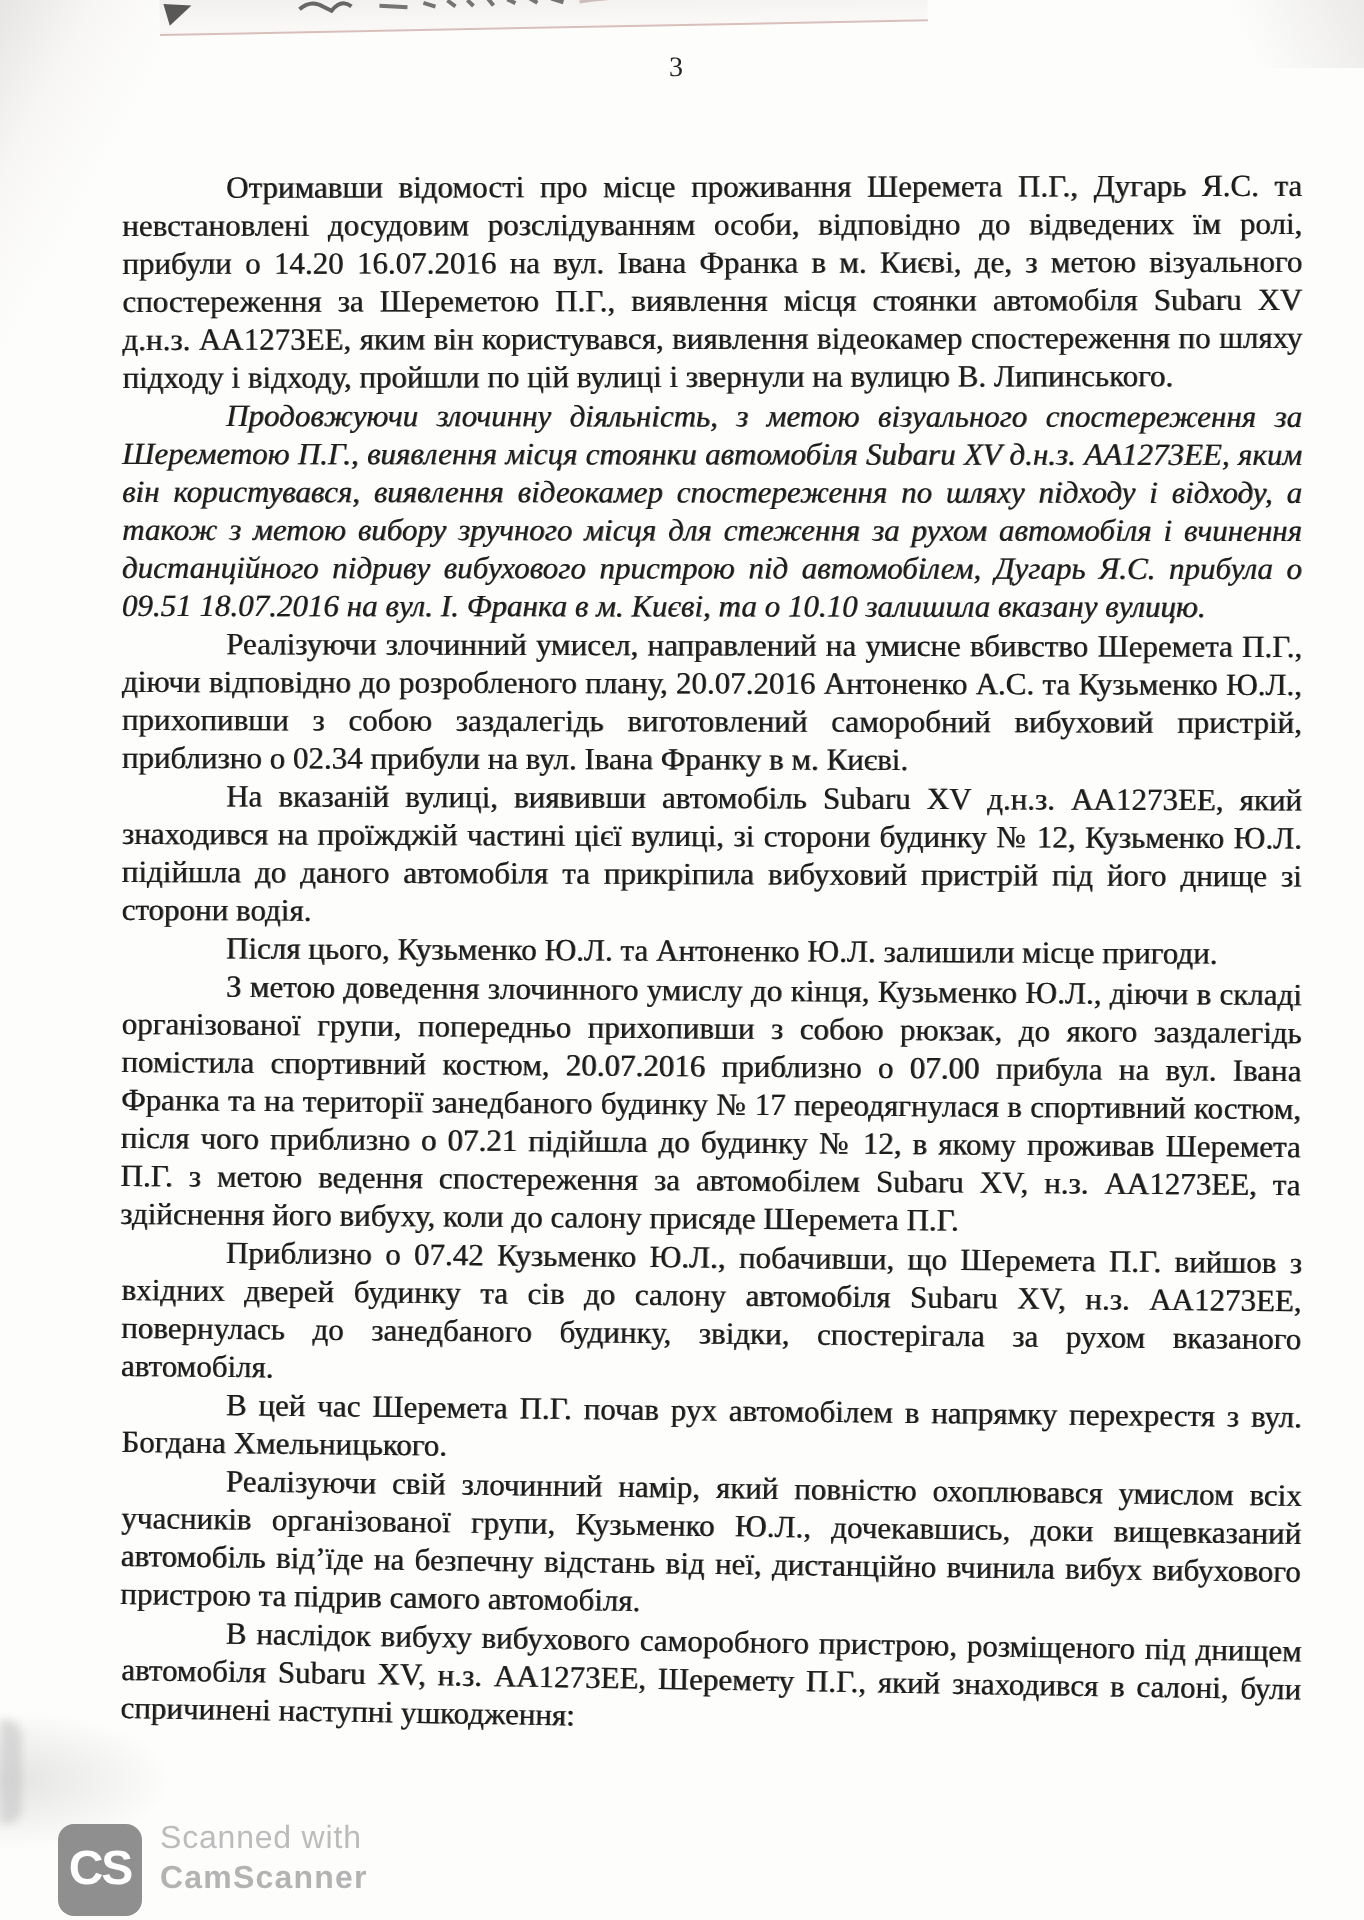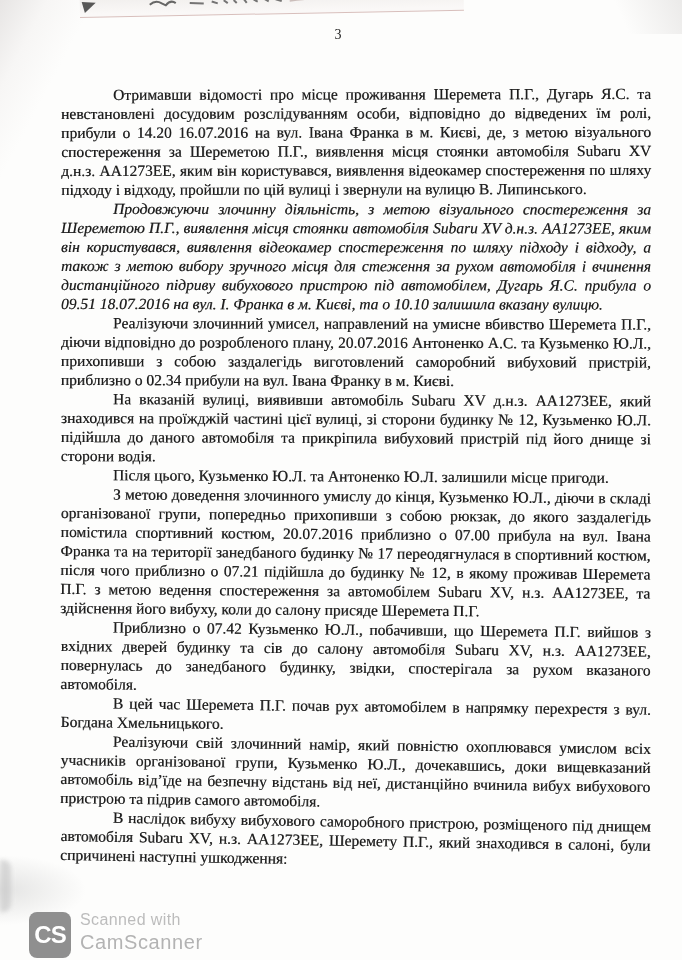--- a/index.html
+++ b/index.html
@@ -73,21 +73,21 @@
     margin-left: 32px;
   }
   .wm-logo {
     width: 42px; height: 46px; margin-top: 2px; margin-left: -3px;
     background: #8f8f8f; border-radius: 8px;
     display: flex; align-items: center; justify-content: center;
     color: #ffffff; font-weight: bold; font-size: 24px; letter-spacing: -1px;
   }
   .wm-text { margin-left: 9px; padding-top: 1px; }
   .wm-line1 { font-size: 16px; color: #bcbcbc; letter-spacing: 0.4px; }
-  .wm-line2 { font-size: 20px; color: #b3b3b3; letter-spacing: 0.6px; margin-top: 2px; }
+  .wm-line2 { font-size: 16px; color: #b3b3b3; letter-spacing: 0.6px; margin-top: 2px; font-weight: bold; }
 </style>
 </head>
 <body>
 
 <div class="scan">
 
   <div class="corner-tr"></div>
 
   <div class="prev-strip">
     <svg width="384" height="17" viewBox="0 0 384 17">

